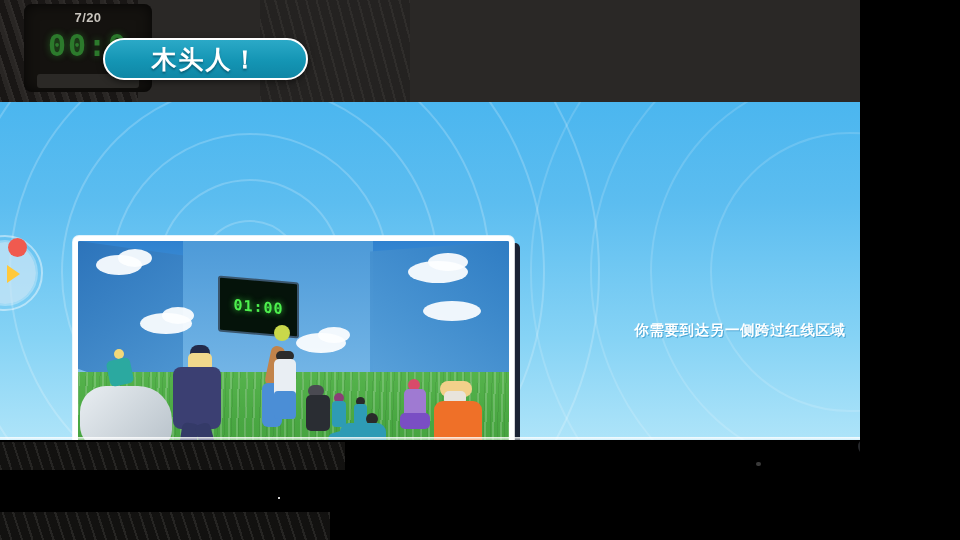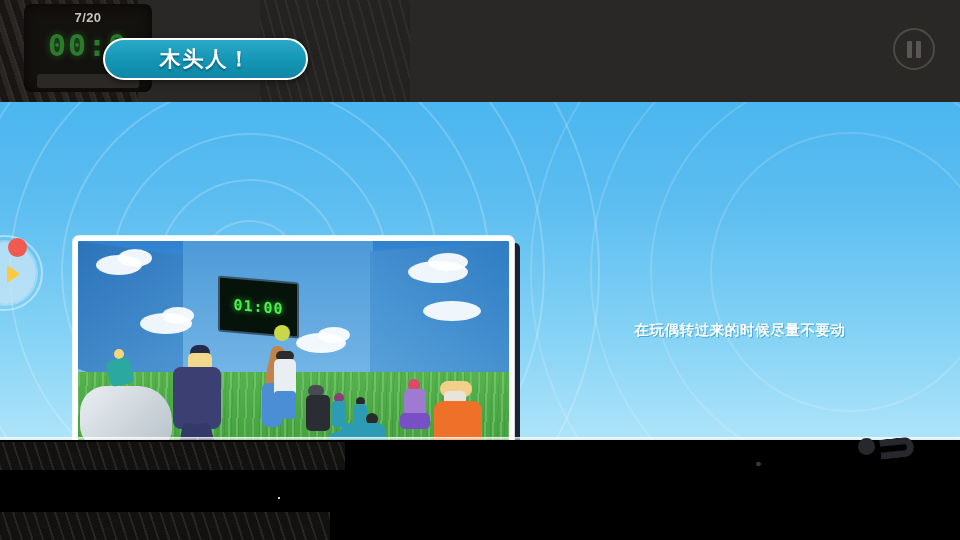--- a/index.html
+++ b/index.html
@@ -1,19 +1,19 @@
 <!DOCTYPE html>
 <html><head>
 <meta charset="utf-8">
 <style>
   * { margin:0; padding:0; box-sizing:border-box; }
   html,body { width:960px; height:540px; overflow:hidden; background:#000; }
   body { font-family:"DejaVu Sans","Liberation Sans",sans-serif; }
 
-  #screen { position:relative; width:960px; height:540px; overflow:hidden; background:#000; }
+  #screen { position:relative; width:860px; height:540px; overflow:hidden; background:#000; }
 
   
   .topbar { position:absolute; left:0; top:0; width:960px; height:102px;
             background:#2a2826; overflow:hidden; }
   .topbar-texture { position:absolute; left:0; top:0; width:138px; height:102px;
         background:
           repeating-linear-gradient(72deg, rgba(255,255,255,.055) 0px, rgba(255,255,255,.055) 2px,
                rgba(0,0,0,.28) 2px, rgba(0,0,0,.28) 9px, rgba(255,255,255,.03) 9px, rgba(255,255,255,.03) 13px),
           #221f1d; }
   .topbar-texture2 { position:absolute; left:260px; top:0; width:150px; height:102px;
@@ -32,21 +32,21 @@
                   font-family:"DejaVu Sans Mono",monospace;
                   text-shadow:0 0 7px rgba(60,200,60,.38); }
   .timer-bar { position:absolute; left:13px; top:70px; width:102px; height:14px;
                background:#2b2926; border-radius:3px; }
 
   
   .title-pill { position:absolute; left:103px; top:38px; width:205px; height:42px;
                 border-radius:21px; background:linear-gradient(180deg,#2ba9c7 0%,#1495b4 55%,#0f87a6 100%);
                 border:2.5px solid #ffffff; box-shadow:0 2px 6px rgba(0,0,0,.5);
                 display:flex; align-items:center; justify-content:center; }
-  .title-pill span { color:#ffffff; font-size:21px; font-weight:bold; letter-spacing:2px;
+  .title-pill span { color:#ffffff; font-size:25px; font-weight:bold; letter-spacing:2px;
                      text-shadow:0 2px 2px rgba(0,60,80,.55); }
 
   
   .pause-btn { position:absolute; left:893px; top:28px; width:42px; height:42px;
                border-radius:50%; border:2px solid #4d4a46; display:flex;
                align-items:center; justify-content:center; gap:4px; }
   .pause-btn i { display:block; width:5px; height:17px; background:#5a5753; border-radius:1px; }
 
   
   .panel { position:absolute; left:0; top:102px; width:960px; height:338px;
@@ -238,21 +238,21 @@
         <div class="fig" style="left:322px;top:172px;width:30px;height:16px;background:#7a4ec4;border-radius:5px;"></div>
 
         <div class="fig" style="left:362px;top:140px;width:32px;height:16px;background:#f2d08a;border-radius:9px;"></div>
         <div class="fig" style="left:366px;top:150px;width:22px;height:14px;background:#e8e4dc;border-radius:5px;"></div>
         <div class="fig" style="left:356px;top:160px;width:48px;height:48px;background:#ef7028;border-radius:9px;"></div>
 
       </div>
     </div>
 
     <div class="howto-body">
-      <div>在玩偶转过来的时候尽量不要动</div>
+      <div>你需要到达另一侧跨过红线区域</div>
     </div>
 
     <div class="panel-bottom-line"></div>
   </div>
 
   <div class="bottom">
     <div class="bot-tex-a"></div>
     <div class="bot-tex-b"></div>
   </div>
 

